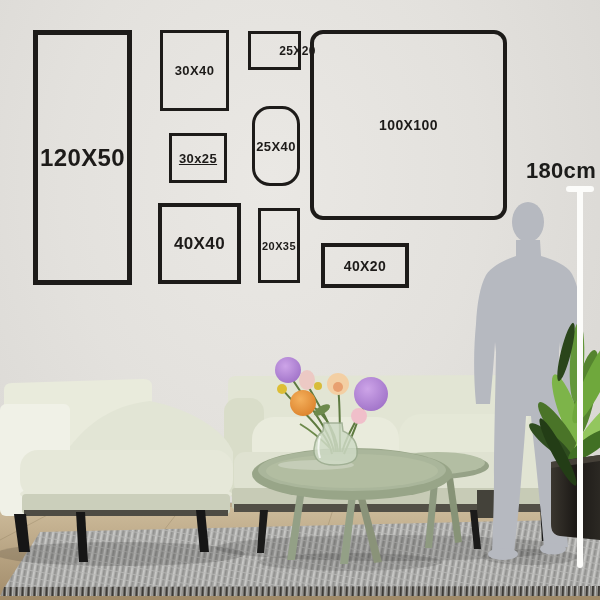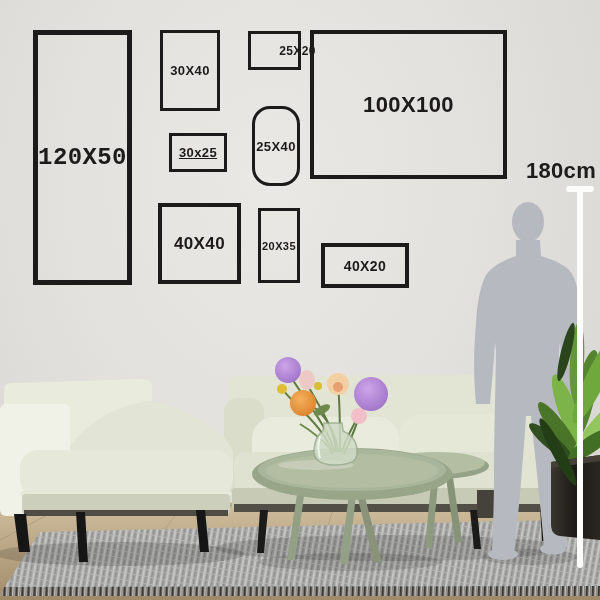--- a/index.html
+++ b/index.html
@@ -7,28 +7,28 @@
     position:relative;width:600px;height:600px;overflow:hidden;
     font-family:"Liberation Sans","DejaVu Sans",sans-serif;
     background:radial-gradient(ellipse at 45% 30%, #eae8e4 0%, #e3e1dd 45%, #d6d4d0 100%);
   }
   .frame{
     position:absolute;box-sizing:border-box;
     border:3px solid #1d1b19;
     display:flex;align-items:center;justify-content:center;
     color:#1d1b19;font-weight:700;letter-spacing:0.4px;
   }
-  .f-120x50{left:33px;top:30px;width:99px;height:255px;border-width:5px;font-size:24px;font-family:Liberation Mono, monospace;}
-  .f-30x40 {left:160px;top:30px;width:60px;height:81px;font-size:13px;}
+  .f-120x50{left:33px;top:30px;width:99px;height:255px;border-width:5px;font-size:24px;}
+  .f-30x40 {left:160px;top:30px;width:69px;height:81px;font-size:13px;}
   .f-25x20 {left:248px;top:31px;width:53px;height:39px;font-size:12px;padding-left:46px;}
-  .f-30x25 {left:169px;top:133px;width:58px;height:39px;font-size:13px;text-decoration:underline;}
+  .f-30x25 {left:169px;top:133px;width:58px;height:50px;font-size:13px;text-decoration:underline;}
   .f-25x40 {left:252px;top:106px;width:48px;height:80px;font-size:13px;border-radius:18px;}
   .f-40x40 {left:158px;top:203px;width:83px;height:81px;border-width:4px;font-size:17px;}
   .f-20x35 {left:258px;top:208px;width:42px;height:75px;font-size:11px;}
-  .f-100x100{left:310px;top:30px;width:197px;height:149px;border-width:4px;font-size:22px;}
+  .f-100x100{left:310px;top:30px;width:197px;height:190px;border-width:4px;font-size:14px;border-radius:13px;}
   .f-40x20 {left:321px;top:243px;width:88px;height:45px;border-width:4px;font-size:14px;}
   #height-label{
     position:absolute;left:512px;top:158px;width:84px;
     text-align:right;font-size:22px;font-weight:700;color:#1c1c1a;letter-spacing:0.3px;
   }
   #scene{position:absolute;left:0;top:0;}
 </style>
 </head>
 <body>
 

